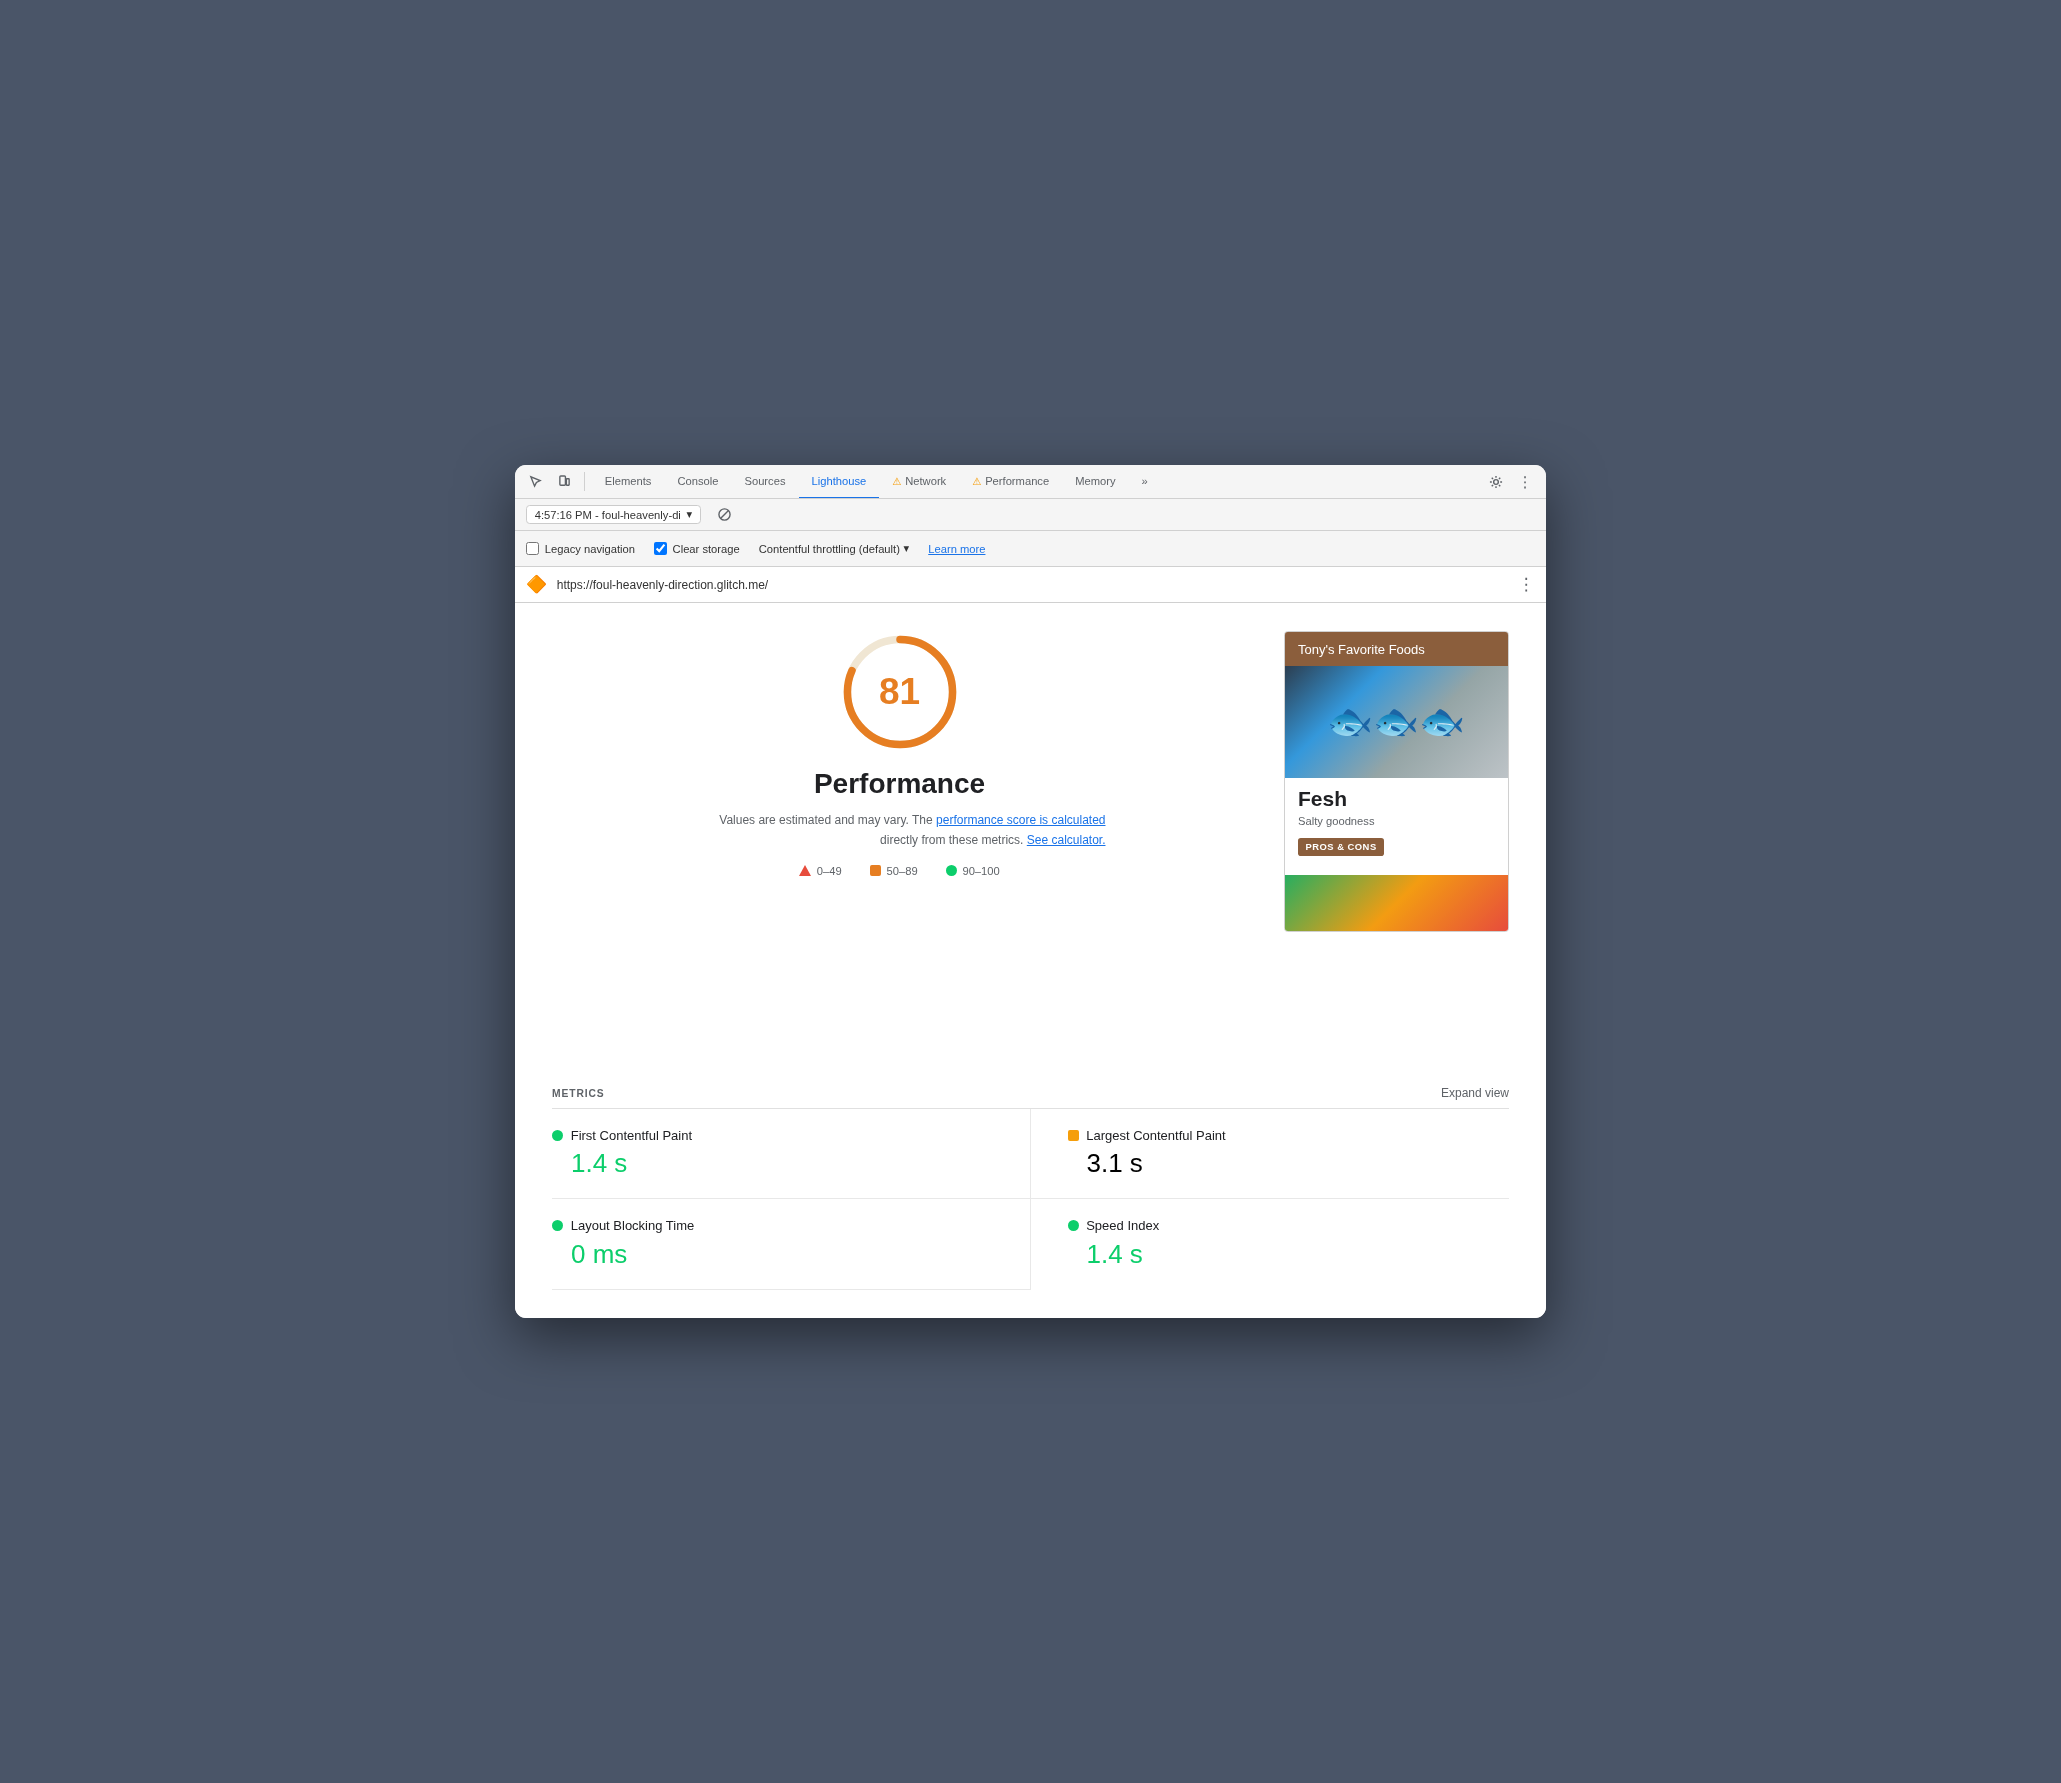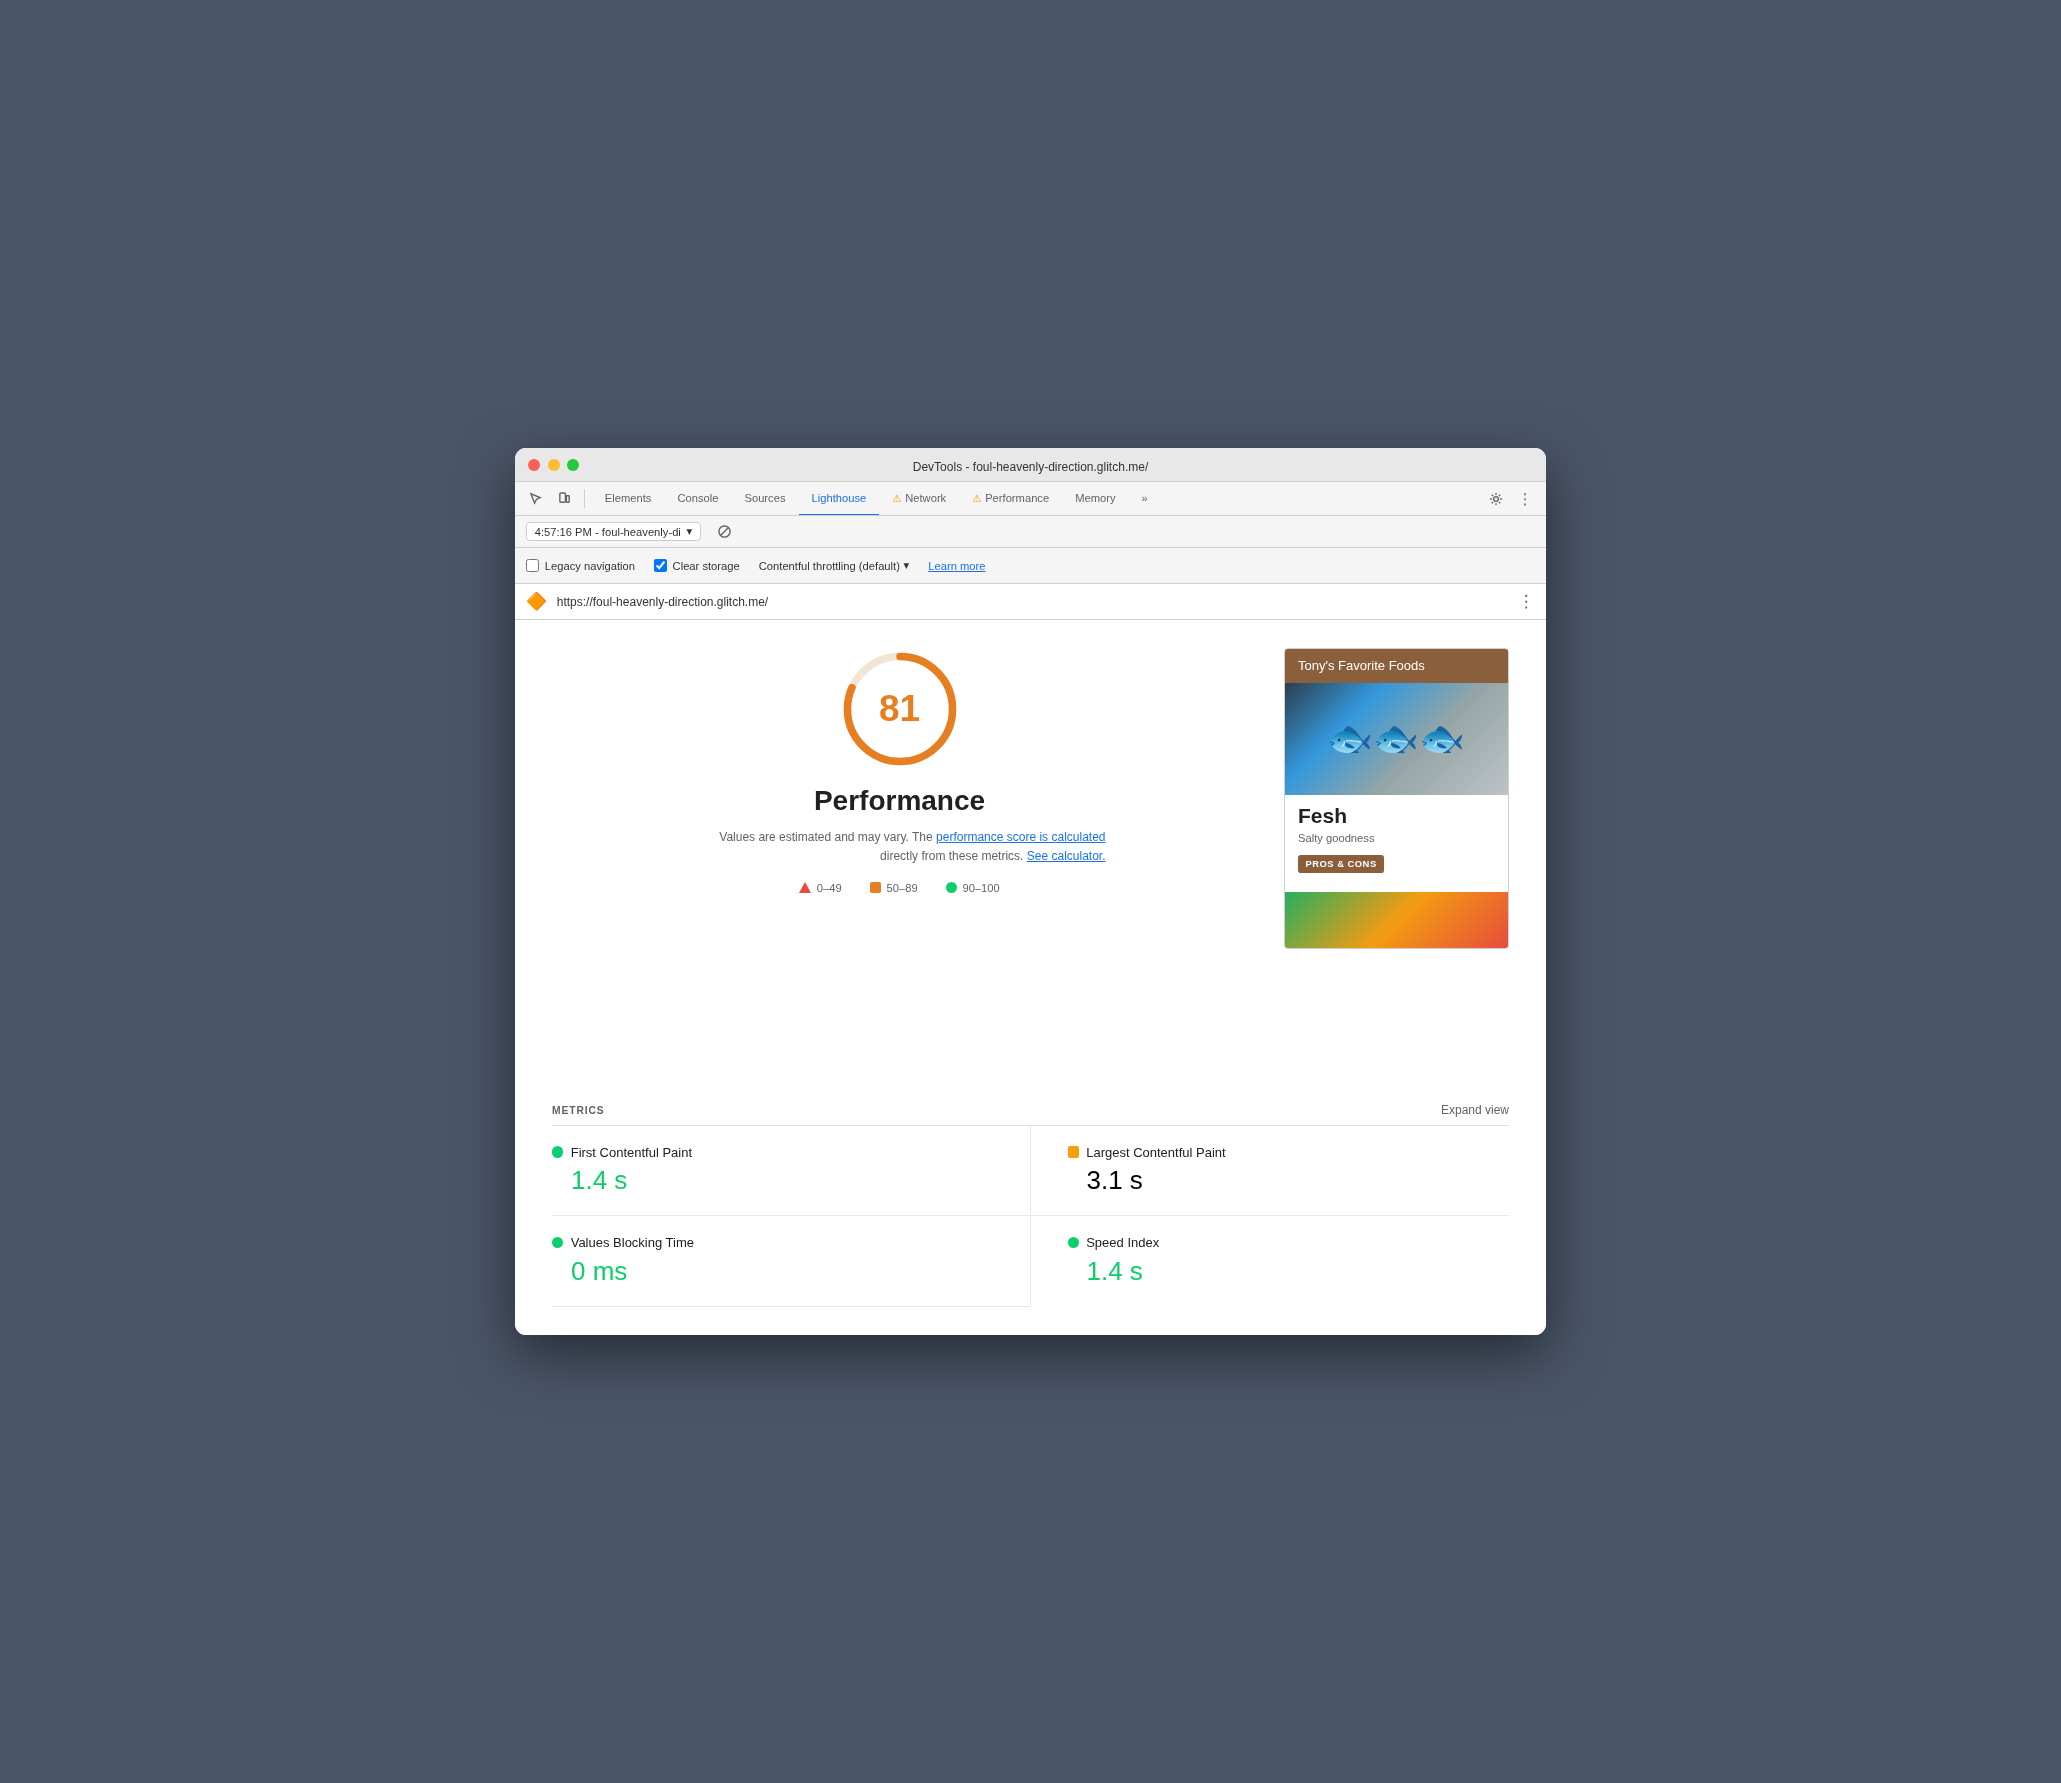--- a/index.html
+++ b/index.html
@@ -405,28 +405,20 @@
     .metric-value.green { color: #0cce6b; }
     .metric-value.orange { color: #000000; }
     .color-green { background: #0cce6b; }
     .color-orange { background: #f59e0b; }
   </style>
 </head>
 <body>
 
 <div class="window">
 
-  <div class="title-bar">
-    <div class="traffic-lights">
-      <div class="traffic-light tl-red"></div>
-      <div class="traffic-light tl-yellow"></div>
-      <div class="traffic-light tl-green"></div>
-    </div>
-    <span class="title-bar-text">DevTools - foul-heavenly-direction.glitch.me/</span>
-  </div>
 
   <div class="devtools-toolbar">
     <button class="toolbar-icon-btn">
       <svg width="13" height="13" viewBox="0 0 14 14" fill="none">
         <path d="M2 2l4 10 2-4 4-2z" stroke="#5f6368" stroke-width="1.5" fill="none"></path>
       </svg>
     </button>
     <button class="toolbar-icon-btn">
       <svg width="13" height="13" viewBox="0 0 14 14" fill="none">
         <rect x="2" y="1" width="6" height="10" rx="1" stroke="#5f6368" stroke-width="1.5"></rect>
@@ -594,21 +586,21 @@
         <div class="metric-header">
           <div class="metric-square color-orange"></div>
           <span class="metric-name">Largest Contentful Paint</span>
         </div>
         <div class="metric-value orange">3.1 s</div>
       </div>
 
       <div class="metric-item">
         <div class="metric-header">
           <div class="metric-dot color-green"></div>
-          <span class="metric-name">Values Blocking Time</span>
+          <span class="metric-name">Layout Blocking Time</span>
         </div>
         <div class="metric-value green">0 ms</div>
       </div>
 
 
       <div class="metric-item" style="border-bottom:none;">
         <div class="metric-header">
           <div class="metric-dot color-green"></div>
           <span class="metric-name">Speed Index</span>
         </div>

